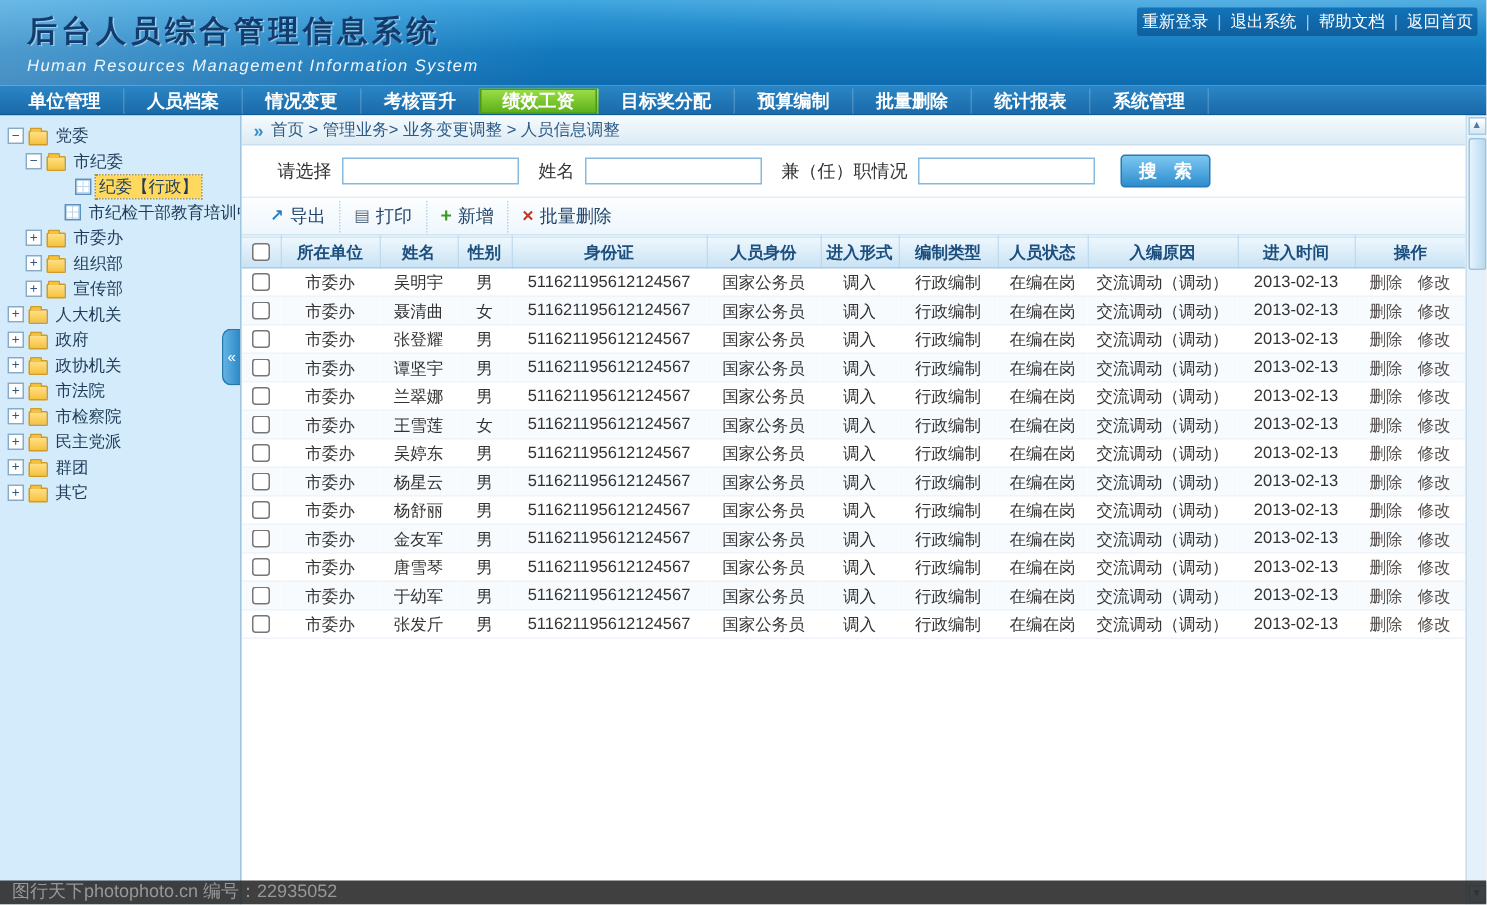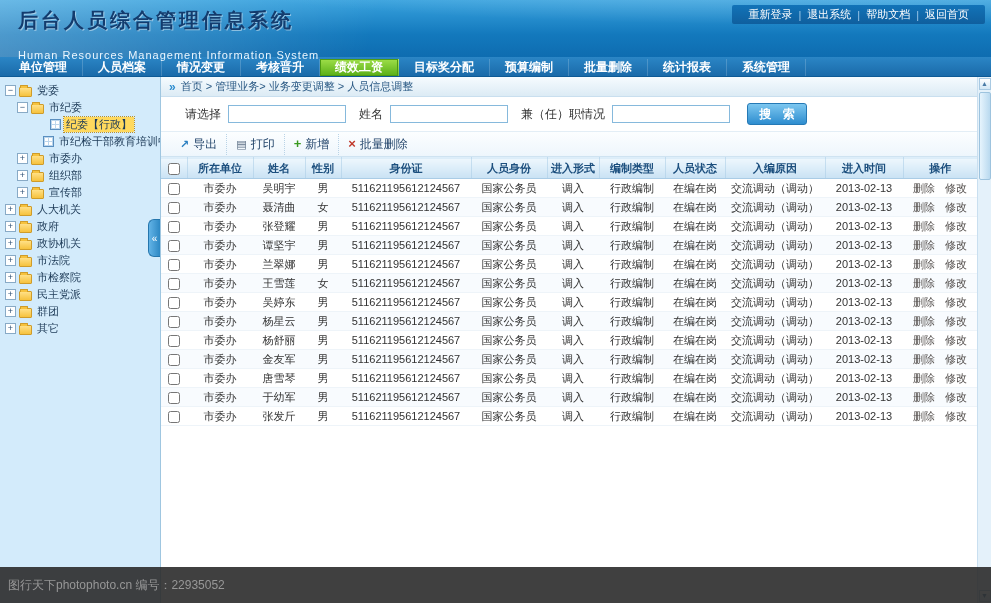--- a/index.html
+++ b/index.html
@@ -9,23 +9,23 @@
 
   
   .app-header { position:relative; height:57px; flex:0 0 57px;
     background:
       linear-gradient(105deg, rgba(255,255,255,.25) 0%, rgba(255,255,255,0) 38%),
       radial-gradient(120% 170% at 82% -50%, rgba(255,255,255,.32) 0%, rgba(255,255,255,0) 55%),
       linear-gradient(180deg,#38a2de 0%, #1379bd 60%, #0e6cb0 100%);
     padding:7px 0 0 18px; }
   .app-title { font-size:20px; font-weight:bold; letter-spacing:3px; color:#133c6e;
     text-shadow:1px 1px 0 rgba(255,255,255,.45); }
-  .app-subtitle { font-size:11px; letter-spacing:1px; color:#eaf6ff; margin-top:15px; }
+  .app-subtitle { font-size:11px; font-style:italic; letter-spacing:1px; color:#eaf6ff; margin-top:4px; }
   .header-links { position:absolute; top:5px; right:6px; display:flex; align-items:center; gap:6px;
-    background:linear-gradient(180deg,#1273b8,#0f5f9e); padding:2px 16px; border-radius:2px;
+    background:linear-gradient(180deg,#1273b8,#0f5f9e); padding:2px 3px; border-radius:2px;
     font-size:11px; color:#dfeefb; }
   .hl-link { color:#fff; text-decoration:none; cursor:pointer; }
   .hl-sep { color:#9cc8e8; }
 
   
   .main-nav { height:20px; flex:0 0 20px; display:flex; align-items:flex-end; padding-left:4px;
     background:linear-gradient(180deg,#2b86c6 0%, #1a6aa9 100%); border-bottom:1px solid #0d5败a; border-bottom:1px solid #0d5a96; }
   .nav-item { display:flex; align-items:center; padding:0 15px; font-size:12px; font-weight:bold; color:#fff;
     text-decoration:none; cursor:pointer; border-right:1px solid rgba(255,255,255,.18); }
   .nav-item.active { background:linear-gradient(180deg,#9fdf49,#58ae17); box-shadow:inset 0 0 0 1px #4c9a12; }
@@ -89,22 +89,22 @@
   
   .vscroll { width:14px; flex:0 0 14px; background:#e4f1fa; border-left:1px solid #c9dff0;
     display:flex; flex-direction:column; align-items:center; }
   .scroll-arrow { width:12px; height:12px; margin:1px 0; background:linear-gradient(180deg,#ffffff,#d3e8f6);
     border:1px solid #a8c9e2; color:#4a7ba6; font-size:7px; line-height:10px; text-align:center; cursor:pointer; }
   .scroll-thumb { width:12px; height:88px; margin-top:1px; background:linear-gradient(90deg,#e6f4fd,#b9d9ef);
     border:1px solid #9dc3de; border-radius:2px; cursor:pointer; }
   .scroll-track-rest { flex:1; }
 
   
-  .footer-bar { position:absolute; left:0; right:0; bottom:0; height:36px; background:rgba(43,43,43,.9);
-    display:flex; align-items:center; padding-left:8px; font-size:12px; color:#979797; }
+  .footer-bar { position:absolute; left:0; right:0; bottom:0; height:16px; background:rgba(43,43,43,.9);
+    display:flex; align-items:flex-end; padding-left:8px; font-size:12px; color:#979797; }
 </style>
 </head>
 <body>
 
 <div class="page">
 
   <header class="app-header">
     <div class="app-title">后台人员综合管理信息系统</div>
     <div class="app-subtitle">Human Resources Management Information System</div>
     <div class="header-links" id="header-links">

